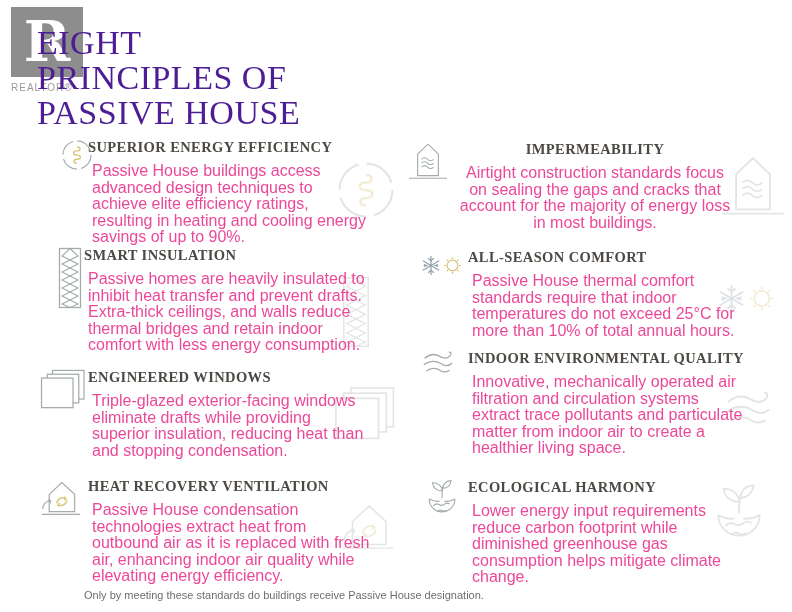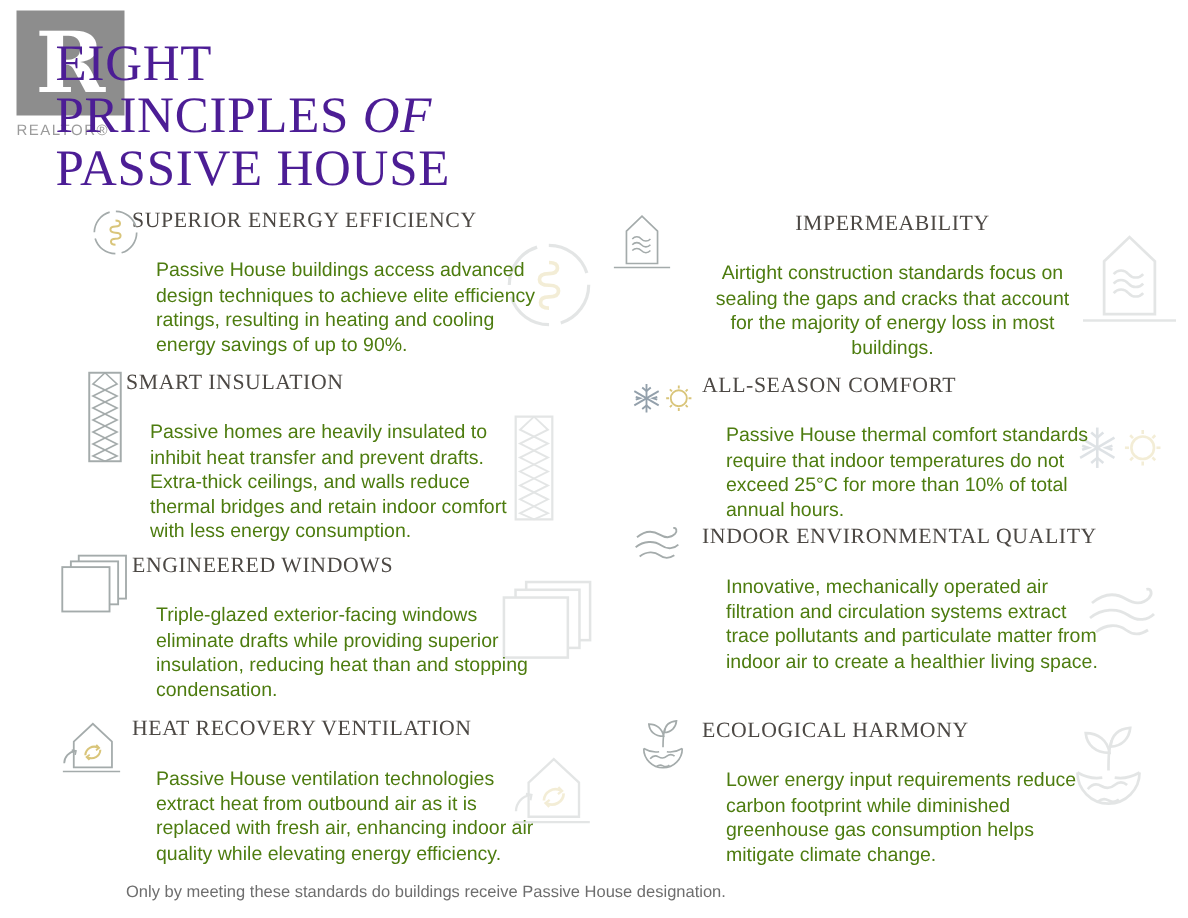--- a/index.html
+++ b/index.html
@@ -13,31 +13,31 @@
   .logo-square svg { display:block; }
   .logo-brand {
     margin-top:5px; font-size:10px; letter-spacing:1px; color:#9b9b9b;
   }
   .title {
     position:absolute; left:37px; top:2px; z-index:2;
     font-family:"Liberation Serif", serif; font-weight:normal;
     font-size:34px; line-height:35px; letter-spacing:0.5px; color:#4c1d95;
   }
   .title .it { }
-  .title .sp { margin-left:9px;font-style:italic; }
+  .title .sp { margin-left:9px; }
   
   .block { position:absolute; display:flex; z-index:1; width:340px; }
   .icon-col { width:48px; flex:none; position:relative; }
   .icon-col svg { display:block; }
   .txt { width:286px; }
   .txt h2 {
-    margin:0 0 7px 0; font-family:"Liberation Serif", serif; font-weight:normal;
+    margin:0 0 7px 0; font-family:"Liberation Serif", serif; font-weight:bold;
     font-size:14.5px; letter-spacing:0.4px; color:#4c4844; white-space:nowrap;
   }
-  .txt p { margin:16px; font-size:13px; line-height:16.5px; color:#4d7c0f; }
+  .txt p { margin:4px; font-size:16px; line-height:16.5px; color:#ec4899; }
   
   .ghost { position:absolute; opacity:0.3; z-index:0; }
   
   .footer {
     position:absolute; left:84px; top:589px; font-size:11px; color:#6e6e6e; z-index:1;
   }
 </style>
 </head>
 <body>
 
@@ -197,21 +197,21 @@
   </div>
 
   <div class="block" style="left:40px; top:478px;">
     <div class="icon-col">
       <svg style="margin-left:-2px;" width="46" height="40">
           <use href="#sym-heathouse"></use>
         </svg>
     </div>
     <div class="txt">
       <h2>HEAT RECOVERY VENTILATION</h2>
-      <p>Passive House ventilation technologies extract heat from outbound air as it is replaced with fresh air, enhancing indoor air quality while elevating energy efficiency.</p>
+      <p>Passive House condensation technologies extract heat from outbound air as it is replaced with fresh air, enhancing indoor air quality while elevating energy efficiency.</p>
     </div>
   </div>
 
   <div class="block" style="left:404px; top:141px;text-align:center;">
     <div class="icon-col">
       <svg style="margin-left:5px;" width="38" height="40">
           <use href="#sym-impermhouse"></use>
         </svg>
     </div>
     <div class="txt">

